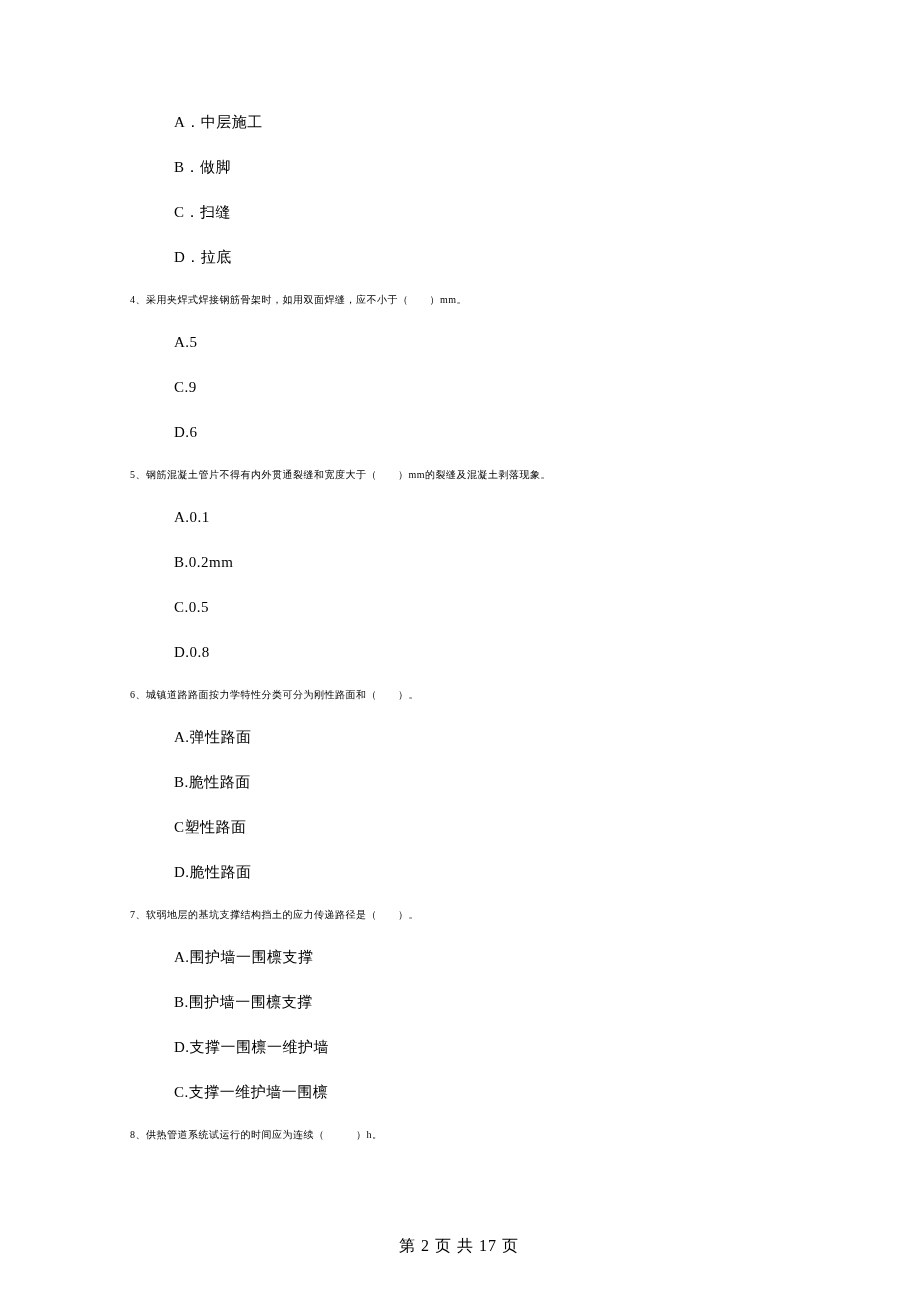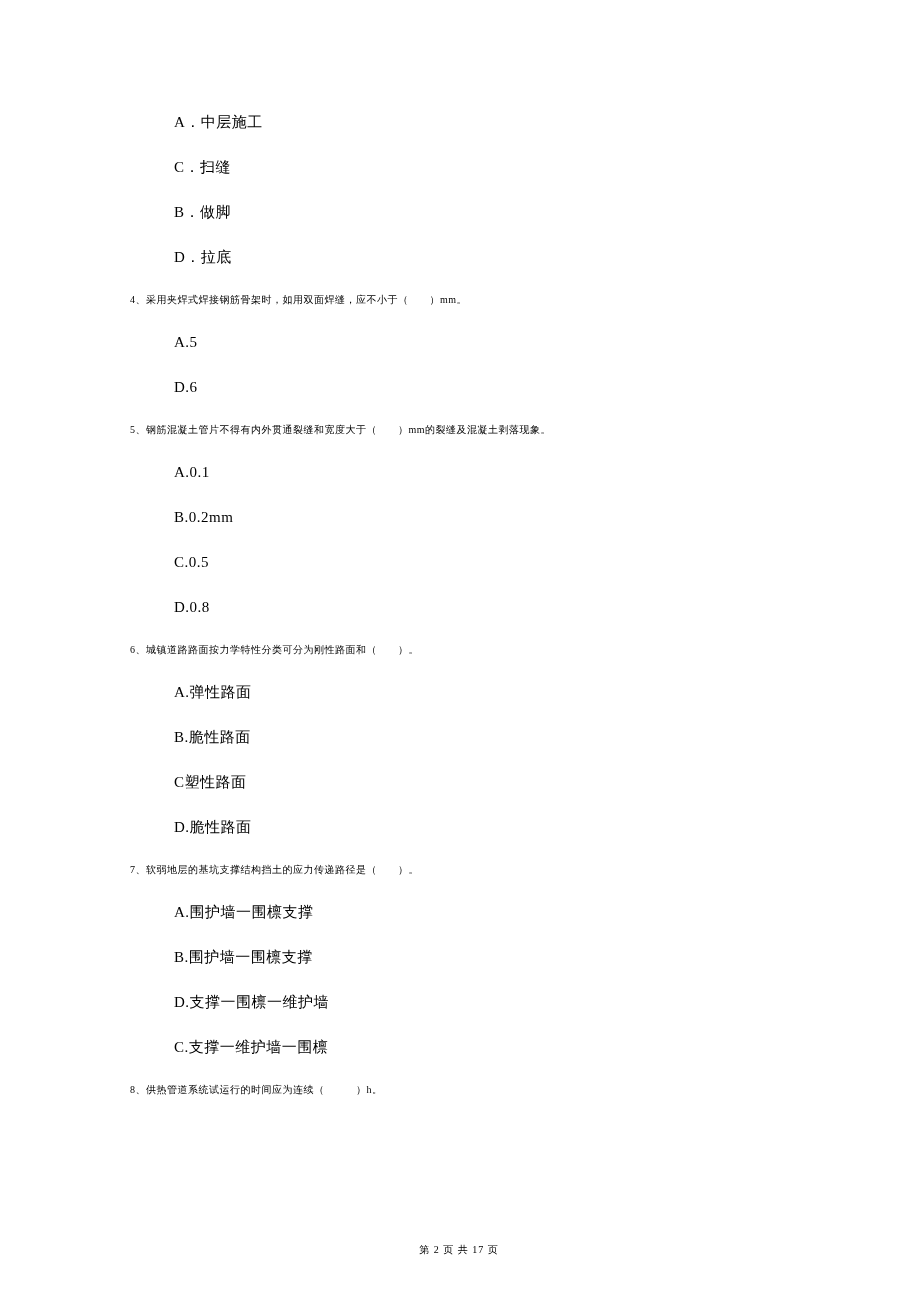--- a/index.html
+++ b/index.html
@@ -36,38 +36,39 @@
     }
     .question:first-child {
       margin-top: 0;
     }
     .footer {
       position: absolute;
       bottom: 45px;
       left: 0;
       right: 2px;
       text-align: center;
-      font-size: 10px;
+      font-size: 16px;
       letter-spacing: 1px;
     }
   </style>
 </head>
 <body>
 
 <div class="content">
   <div class="option-group">
     <div class="option">A．中层施工</div>
+    <div class="option">B．做脚</div>
     <div class="option">C．扫缝</div>
-    <div class="option">B．做脚</div>
     <div class="option">D．拉底</div>
   </div>
 
   <div class="question">4、采用夹焊式焊接钢筋骨架时，如用双面焊缝，应不小于（　　）mm。</div>
   <div class="option-group">
     <div class="option">A.5</div>
+    <div class="option">C.9</div>
     <div class="option">D.6</div>
   </div>
 
   <div class="question">5、钢筋混凝土管片不得有内外贯通裂缝和宽度大于（　　）mm的裂缝及混凝土剥落现象。</div>
   <div class="option-group">
     <div class="option">A.0.1</div>
     <div class="option">B.0.2mm</div>
     <div class="option">C.0.5</div>
     <div class="option">D.0.8</div>
   </div>

